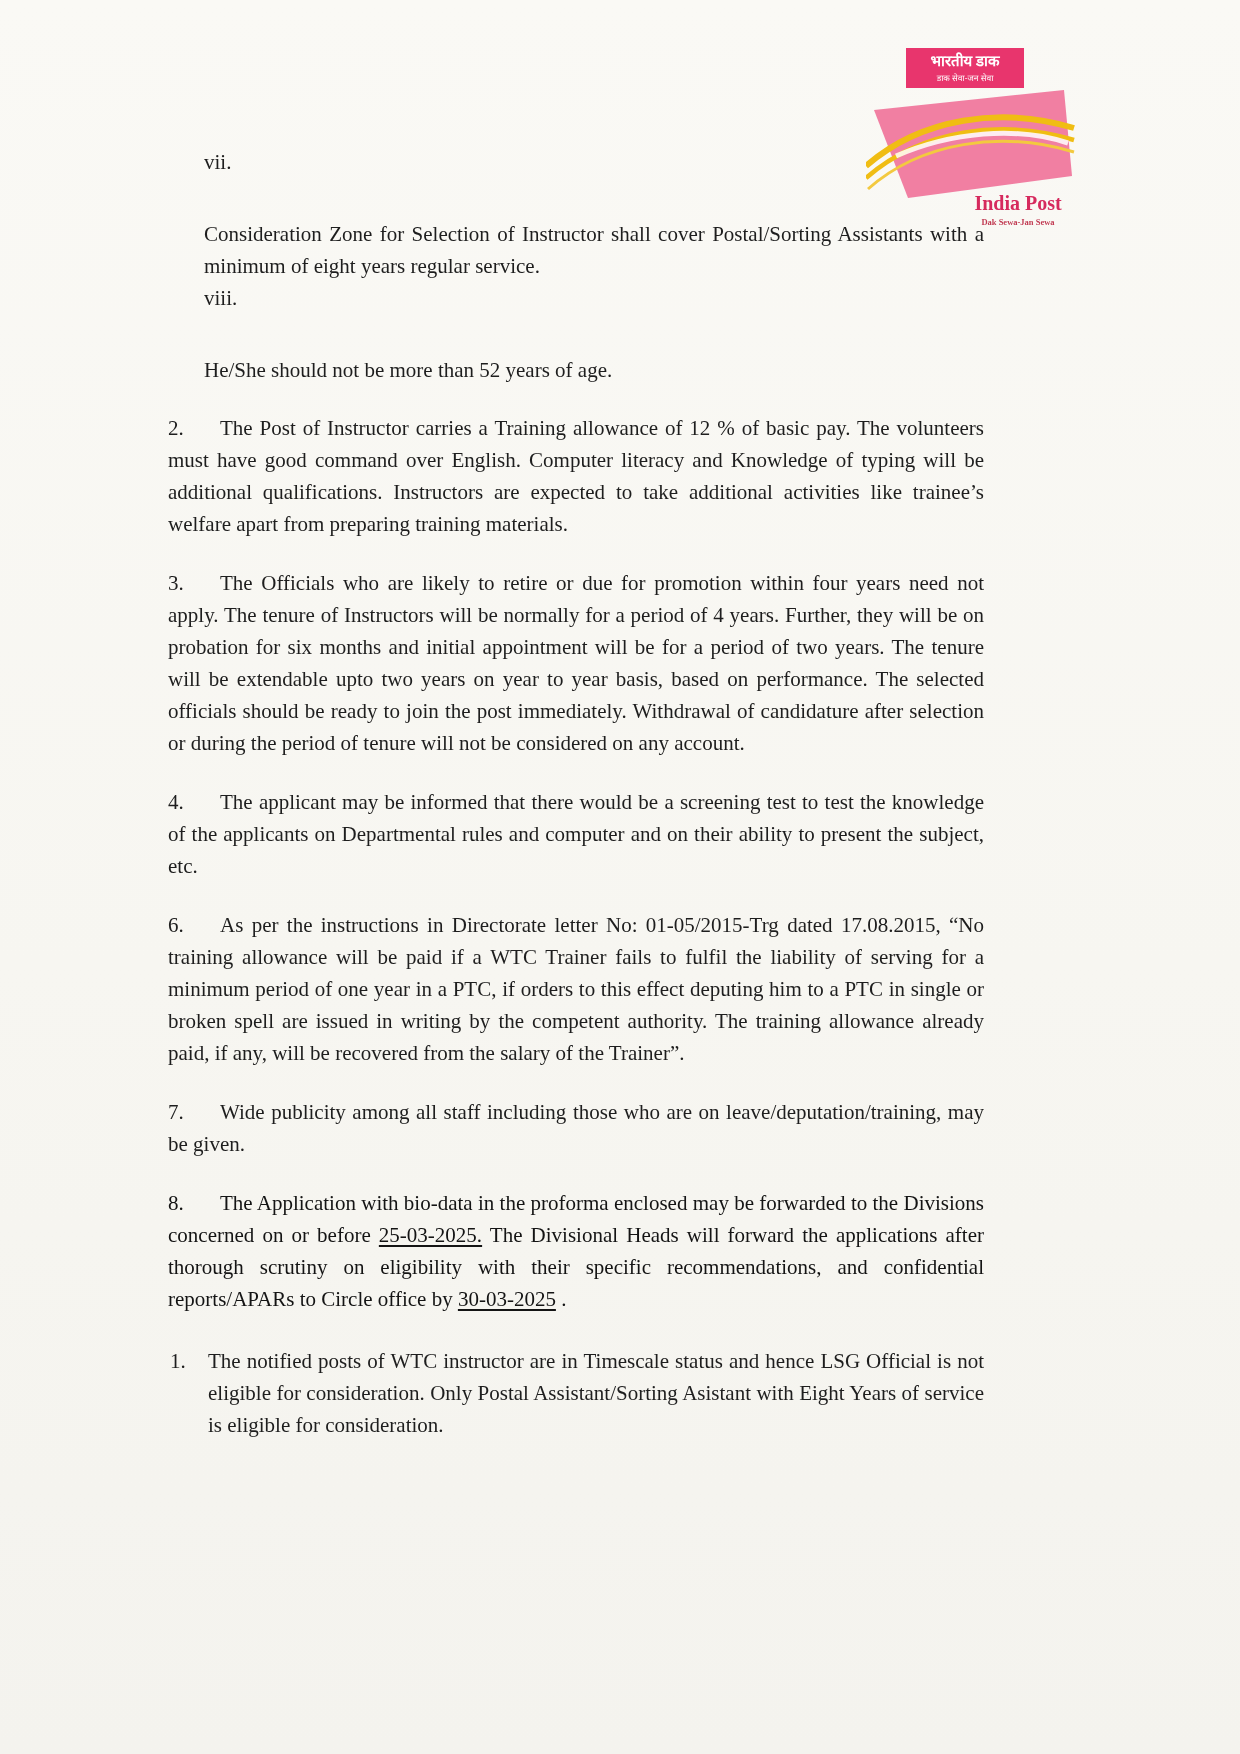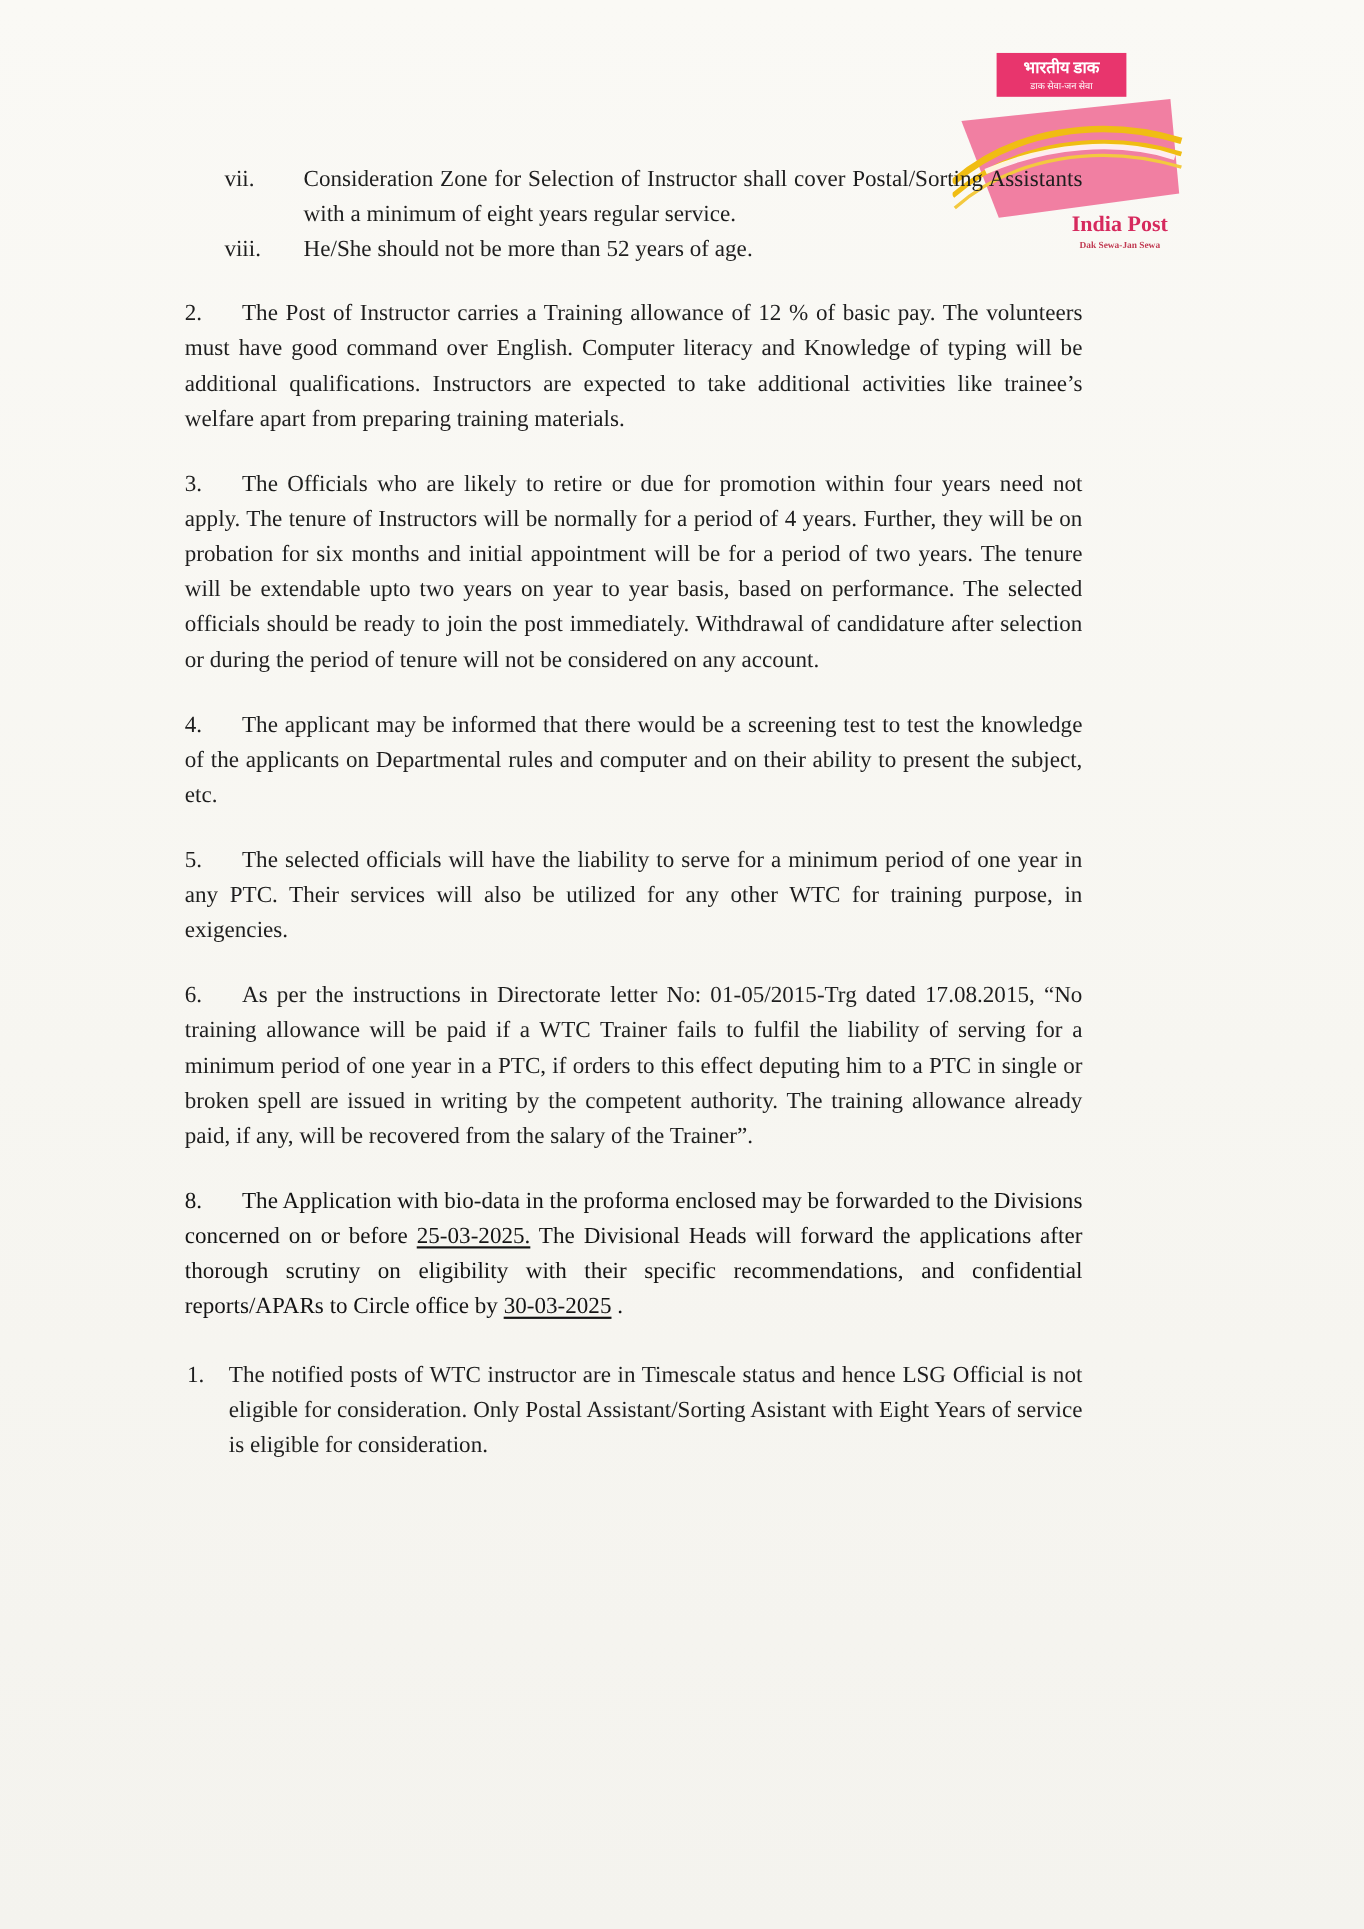--- a/index.html
+++ b/index.html
@@ -19,21 +19,21 @@
     position:absolute; left:866px; top:48px; width:210px; height:188px;
     z-index:0;
   }
   .content {
     position:relative; z-index:1;
     padding:146px 256px 0 136px;
     font-size:21px;
     line-height:32px;
   }
   .roman-list { margin-left:68px; margin-bottom:26px; }
-  .roman-item { display:flex; }
+  .roman-item { display:flex;flex-direction:column; }
   .roman-marker { flex:0 0 72px; }
   .roman-text { flex:1; text-align:justify; }
   .para { text-align:justify; margin-bottom:27px;margin-left:32px; }
   .num { display:inline-block; min-width:52px; }
   .bold { font-weight:normal; color:#141414; }
   .u { text-decoration:underline; text-underline-offset:3px; text-decoration-thickness:2px; }
   .note-section { margin-top:30px; }
   .note-heading { font-weight:bold; color:#141414; margin-bottom:24px; }
   .note-item { display:flex; margin-left:34px; }
   .note-marker { flex:0 0 38px; }
@@ -71,24 +71,24 @@
         <span class="roman-text">He/She should not be more than 52 years of age.</span>
       </div>
     </div>
 
     <p class="para"><span class="num">2.</span><span>The Post of Instructor carries a Training allowance of 12 % of basic pay. The volunteers must have good command over English. Computer literacy and Knowledge of typing will be additional qualifications. Instructors are expected to take additional activities like trainee’s welfare apart from preparing training materials.</span></p>
 
     <p class="para"><span class="num">3.</span><span>The Officials who are likely to retire or due for promotion within four years need not apply. The tenure of Instructors will be normally for a period of 4 years. Further, they will be on probation for six months and initial appointment will be for a period of two years. The tenure will be extendable upto two years on year to year basis, based on performance. The selected officials should be ready to join the post immediately. Withdrawal of candidature after selection or during the period of tenure will not be considered on any account.</span></p>
 
     <p class="para"><span class="num">4.</span><span>The applicant may be informed that there would be a screening test to test the knowledge of the applicants on Departmental rules and computer and on their ability to present the subject, etc.</span></p>
 
-    <p class="para"><span class="num">5.</span><span>The selected officials will have the liability to serve for a minimum period of one year in any PTC. Their services will also be utilized for any other WTC for training purpose, in exigencies.</span></p>
 
     <p class="para"><span class="num">6.</span><span>As per the instructions in Directorate letter No: 01-05/2015-Trg dated 17.08.2015, “No training allowance will be paid if a WTC Trainer fails to fulfil the liability of serving for a minimum period of one year in a PTC, if orders to this effect deputing him to a PTC in single or broken spell are issued in writing by the competent authority. The training allowance already paid, if any, will be recovered from the salary of the Trainer”.</span></p>
 
+    <p class="para"><span class="num">7.</span><span>Wide publicity among all staff including those who are on leave/deputation/training, may be given.</span></p>
 
     <p class="para bold"><span class="num">8.</span><span>The Application with bio-data in the proforma enclosed may be forwarded to the Divisions concerned on or before </span><span class="u">25-03-2025.</span><span> The Divisional Heads will forward the applications after thorough scrutiny on eligibility with their specific recommendations, and confidential reports/APARs to Circle office by </span><span class="u">30-03-2025</span><span> .</span></p>
 
     <div class="note-section">
       <div class="note-item">
         <span class="note-marker">1.</span>
         <span class="note-text">The notified posts of WTC instructor are in Timescale status and hence LSG Official is not eligible for consideration. Only Postal Assistant/Sorting Asistant with Eight Years of service is eligible for consideration.</span>
       </div>
     </div>
 

